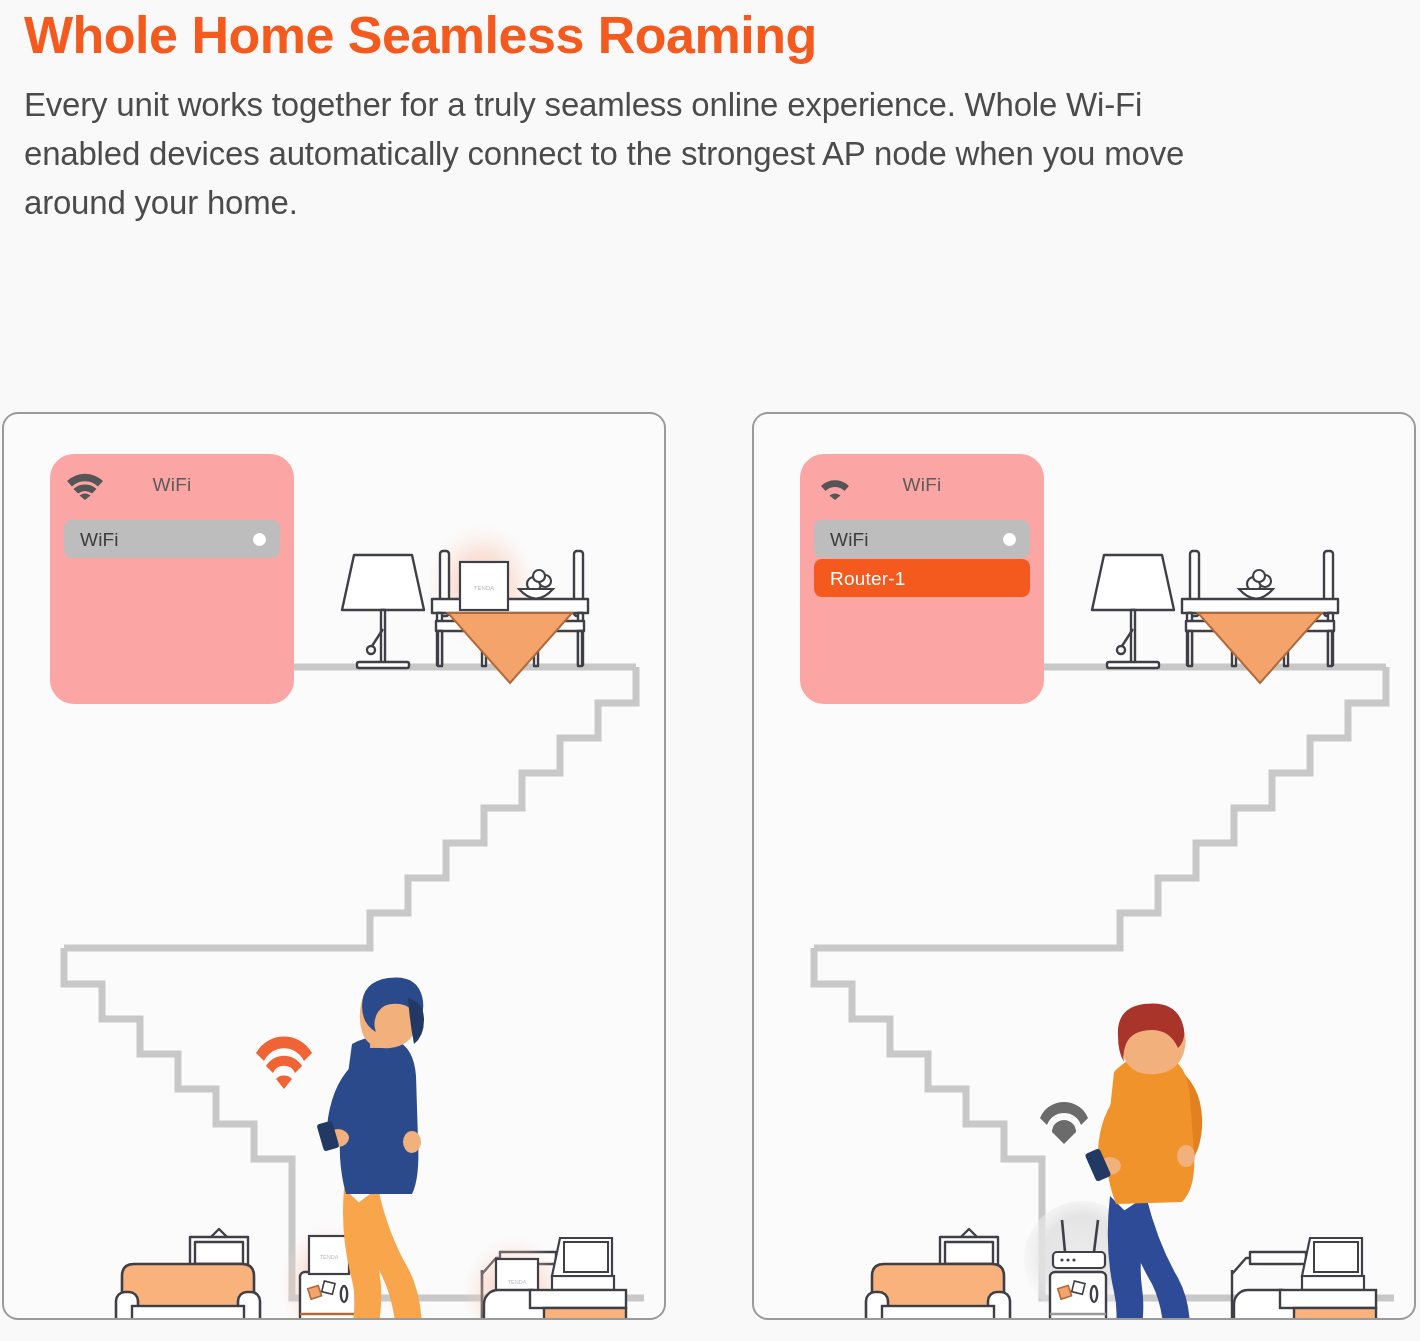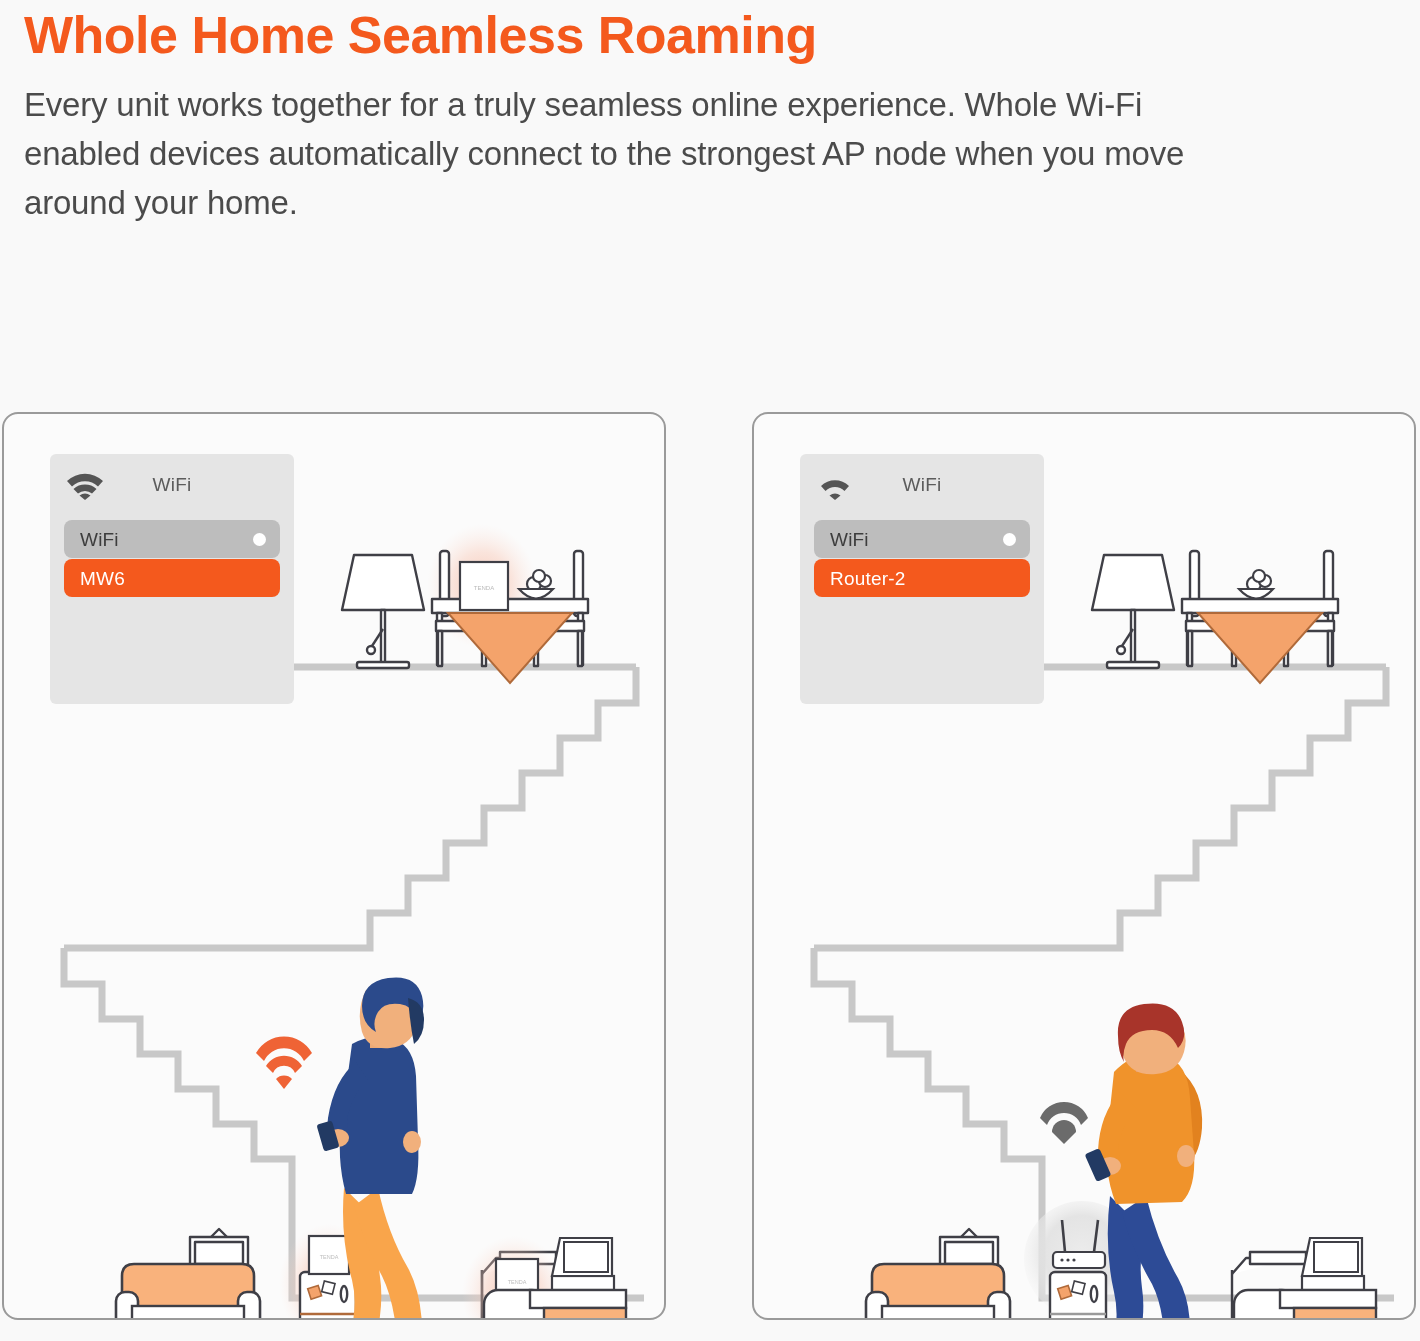--- a/index.html
+++ b/index.html
@@ -47,22 +47,22 @@
     overflow:hidden;
   }
   #card-left{left:2px;}
   #card-right{left:752px;}
 
   
   .wifi-panel{
     position:absolute;
     left:46px;top:40px;
     width:244px;height:250px;
-    background:#e5e5e5;
-    border-radius:6px;
+    background:#fca5a5;
+    border-radius:24px;
     box-sizing:border-box;
     padding:0;
   }
   .wifi-panel-head{
     position:relative;height:62px;
   }
   .wifi-glyph{position:absolute;left:16px;top:18px;width:38px;height:28px;}
   .wifi-title{
     position:absolute;left:0;top:20px;width:244px;
     text-align:center;
@@ -277,23 +277,20 @@
           <path d="M1 9 A26 26 0 0 1 37 9 L32 14.5 A19 19 0 0 0 6 14.5 Z" fill="#555"></path>
           <path d="M7.5 17 A17 17 0 0 1 30.5 17 L26 21.5 A11 11 0 0 0 12 21.5 Z" fill="#555"></path>
           <path d="M13.5 23.5 A9 9 0 0 1 24.5 23.5 L19 28 Z" fill="#555"></path>
         </svg>
         <div class="wifi-title">WiFi</div>
       </div>
       <div class="wifi-row toggle">
         <span class="wifi-row-label">WiFi</span>
         <span class="toggle-dot"></span>
       </div>
-      <div class="wifi-row selected">
-        <span class="wifi-row-label">MW6</span>
-      </div>
     </div>
   </div>
 
   <div class="card" id="card-right">
 
     <svg class="svg-scene" viewBox="0 0 664 908">
       <defs>
         <radialGradient id="glowR1" cx="50%" cy="45%" r="52%">
           <stop offset="0%" stop-color="#ececec" stop-opacity="1"></stop>
           <stop offset="62%" stop-color="#e2e2e2" stop-opacity="0.92"></stop>
@@ -440,18 +437,18 @@
           <path d="M5 14 A20 20 0 0 1 33 14 L28.5 19 A13.5 13.5 0 0 0 9.5 19 Z" fill="#555"></path>
           <path d="M13.5 23.5 A9 9 0 0 1 24.5 23.5 L19 28 Z" fill="#555"></path>
         </svg>
         <div class="wifi-title">WiFi</div>
       </div>
       <div class="wifi-row toggle">
         <span class="wifi-row-label">WiFi</span>
         <span class="toggle-dot"></span>
       </div>
       <div class="wifi-row selected">
-        <span class="wifi-row-label">Router-2</span>
+        <span class="wifi-row-label">Router-1</span>
       </div>
     </div>
   </div>
 
 </div>
 
 </body></html>

